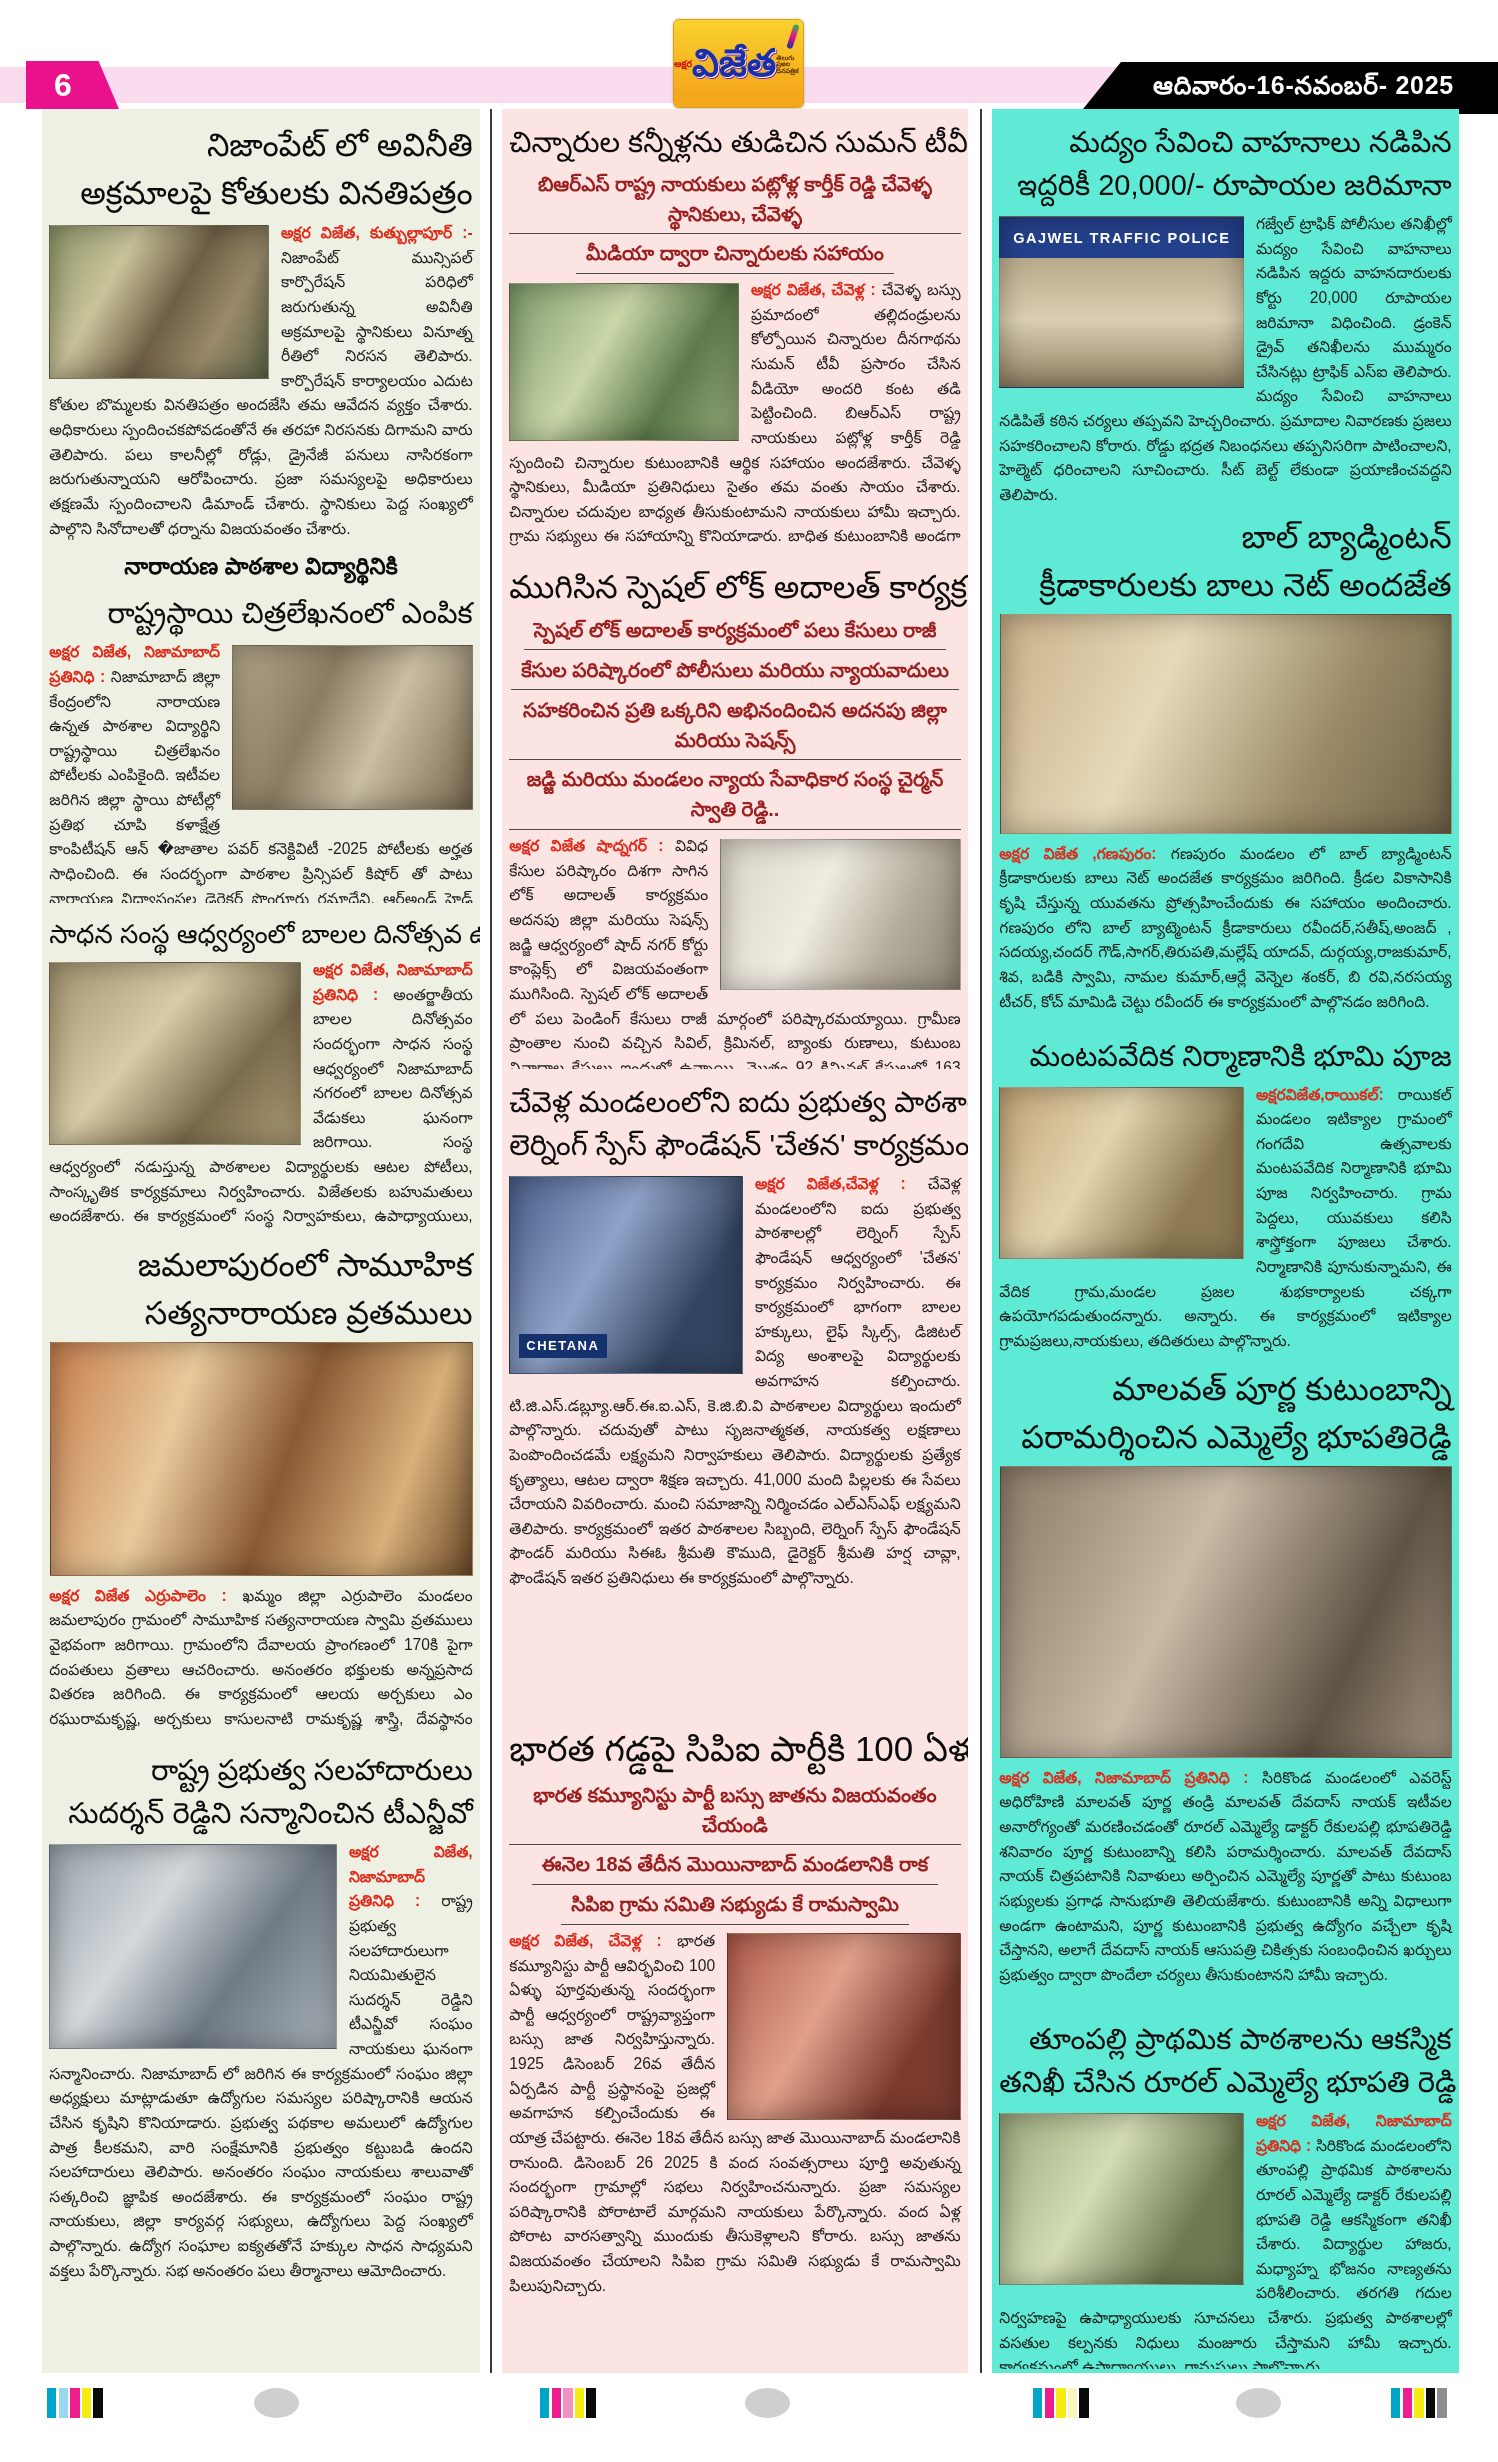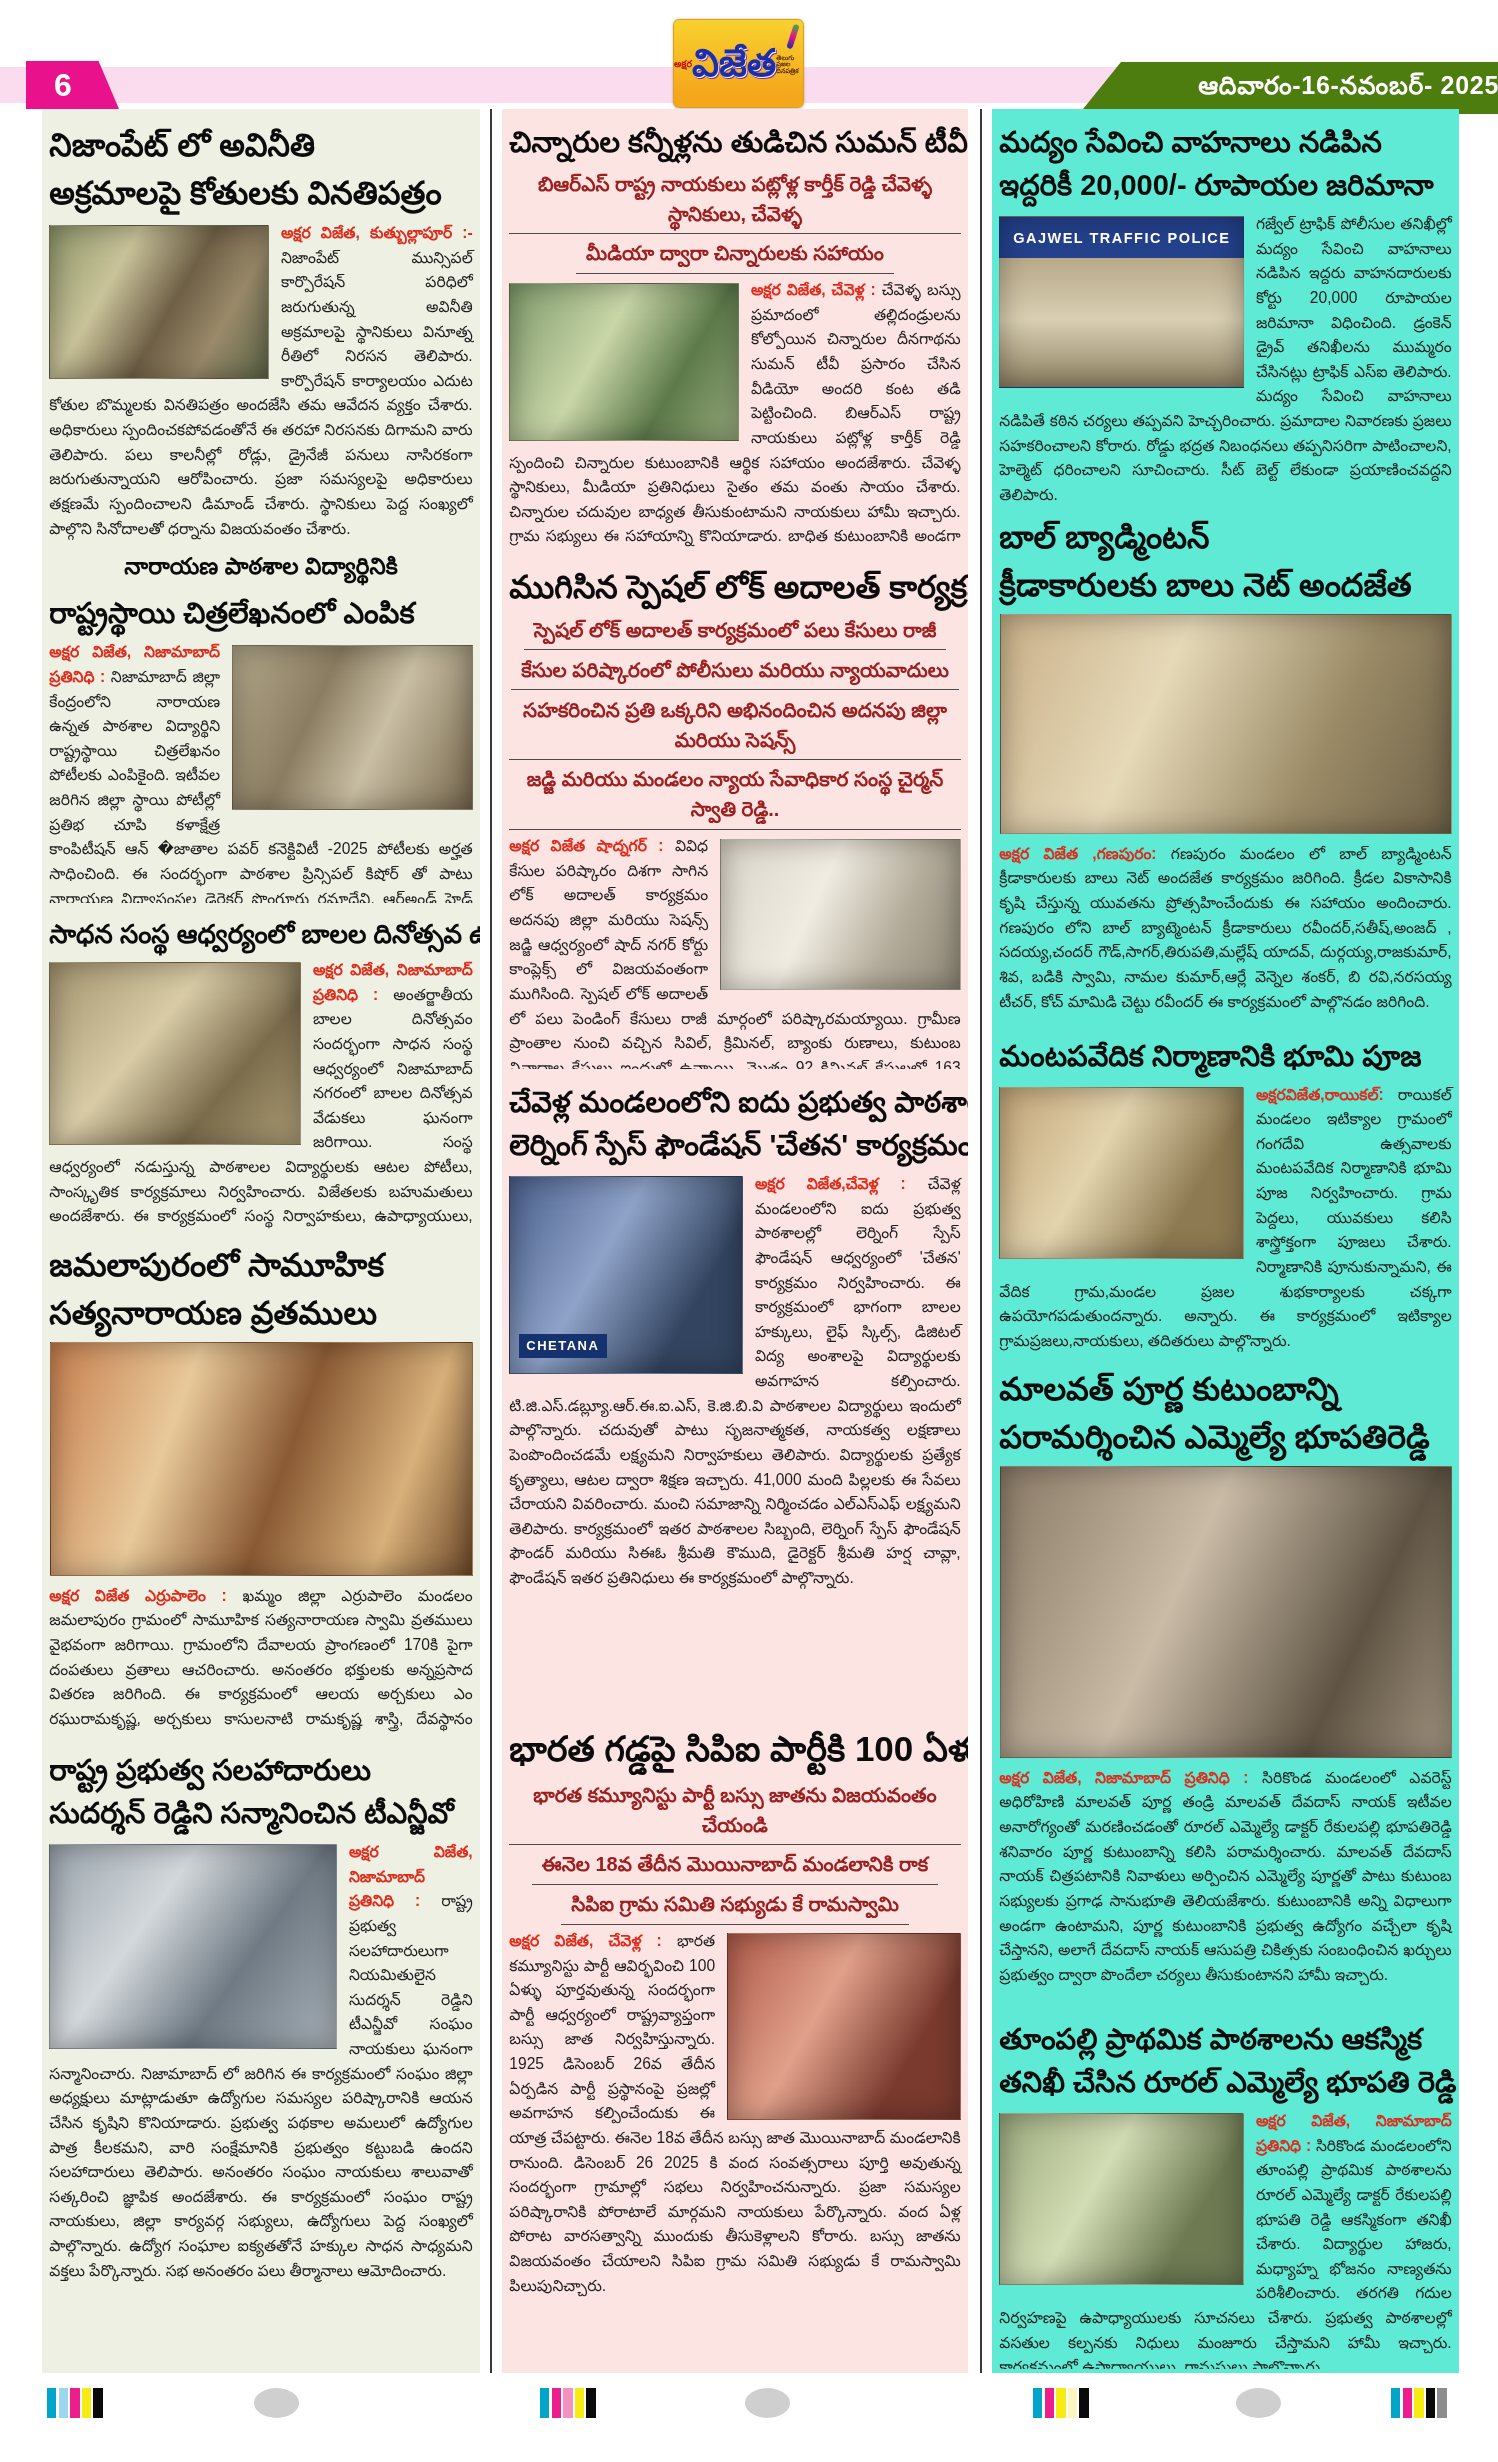--- a/index.html
+++ b/index.html
@@ -4,22 +4,22 @@
 <style>
   html,body{margin:0;padding:0;background:#ffffff;}
   #page{position:relative;width:1499px;height:2462px;background:#ffffff;overflow:hidden;
         font-family:"Liberation Sans","DejaVu Sans",sans-serif;}
 
   
   .topstrip{position:absolute;left:0;top:67px;width:1499px;height:36px;background:#fadcee;}
   .pagenum-shape{position:absolute;left:26px;top:61px;width:93px;height:48px;background:#e9118c;
     clip-path:polygon(0 0,78% 0,100% 100%,0 100%);display:flex;align-items:center;justify-content:center;}
   .pagenum-shape span{color:#fff;font-size:32px;font-weight:bold;padding-right:19px;}
-  .date-shape{position:absolute;left:1079px;top:62px;width:420px;height:52px;background:#4d7c0f;
-    clip-path:polygon(42px 0,100% 0,100% 100%,0 100%);display:flex;align-items:center;justify-content:flex-end;}
+  .date-shape{position:absolute;left:1079px;top:62px;width:420px;height:52px;background:#000000;
+    clip-path:polygon(42px 0,100% 0,100% 100%,0 100%);display:flex;align-items:center;justify-content:center;}
   .date-shape span{color:#ffffff;font-size:25px;font-weight:bold;letter-spacing:0.7px;padding-left:29px;}
   .masthead{position:absolute;left:673px;top:19px;width:129px;height:87px;border-radius:5.8px;
     background:linear-gradient(180deg,#f9d12f 0%,#f4a71b 85%);border:1.5px solid #d9a01a;
     display:flex;flex-direction:row;align-items:center;justify-content:center;box-shadow:0 0.7px 2.9px rgba(0,0,0,.25);}
   .masthead .m-top{font-size:9.4px;color:#c40b0b;font-weight:bold;line-height:1;}
   .masthead .m-title{font-size:38px;font-weight:bold;color:#1b2fa8;line-height:1.1;
     text-shadow:0.7px 0.7px 0 #ffffff,1.5px 1.5px 0 #7c1fa0;}
   .masthead .m-tag{font-size:6.5px;color:#5a2d00;font-weight:bold;line-height:1;margin-top:1.5px;}
   .feather{position:absolute;right:7.3px;top:4.4px;width:5.8px;height:25px;border-radius:2.9px;
     background:linear-gradient(180deg,#2eb84a,#e9118c,#1b2fa8);transform:rotate(18deg);}
@@ -27,21 +27,21 @@
   
   .col{position:absolute;top:109px;height:2264px;overflow:hidden;}
   #col1{left:42px;width:438px;background:#edf0e3;}
   #col2{left:502px;width:466px;background:#fce4e3;}
   #col3{left:992px;width:467px;background:#5eead4;}
   .divider{position:absolute;top:109px;height:2264px;width:1.5px;background:#3a3a3a;}
   #div1{left:490px;} #div2{left:980px;}
 
   
   .art{padding:4.4px 7.3px 0 7.3px;box-sizing:border-box;overflow:hidden;}
-  .hl{font-weight:bold;color:#0c0c0c;text-align:left;line-height:1.5;margin:7.3px 0 4.4px 0;}
+  .hl{font-weight:normal;color:#0c0c0c;text-align:right;line-height:1.5;margin:7.3px 0 4.4px 0;}
   .hl div{white-space:nowrap;}
   .hl-46 div{font-size:32px;} .hl-42 div{font-size:29px;} .hl-38 div{font-size:26px;}
   .hl-50 div{font-size:35px;}
   .kicker{font-size:23px;font-weight:bold;color:#0c0c0c;text-align:center;margin-top:8.7px;}
   .subhead{font-size:20px;font-weight:bold;color:#9c1f1f;text-align:center;line-height:1.5;
     display:table;margin:4.4px auto;padding:0 10px 4.4px 10px;border-bottom:1.5px solid #4a4a4a;}
   .body{font-size:15.6px;line-height:1.58;color:#1c1c1c;text-align:justify;}
   .body p{margin:2.9px 0 0 0;}
   .dateline{color:#e02b1b;font-weight:bold;}
   .photo{box-shadow:inset 0 0 29px rgba(0,0,0,.35);border:0.7px solid rgba(0,0,0,.25);}

